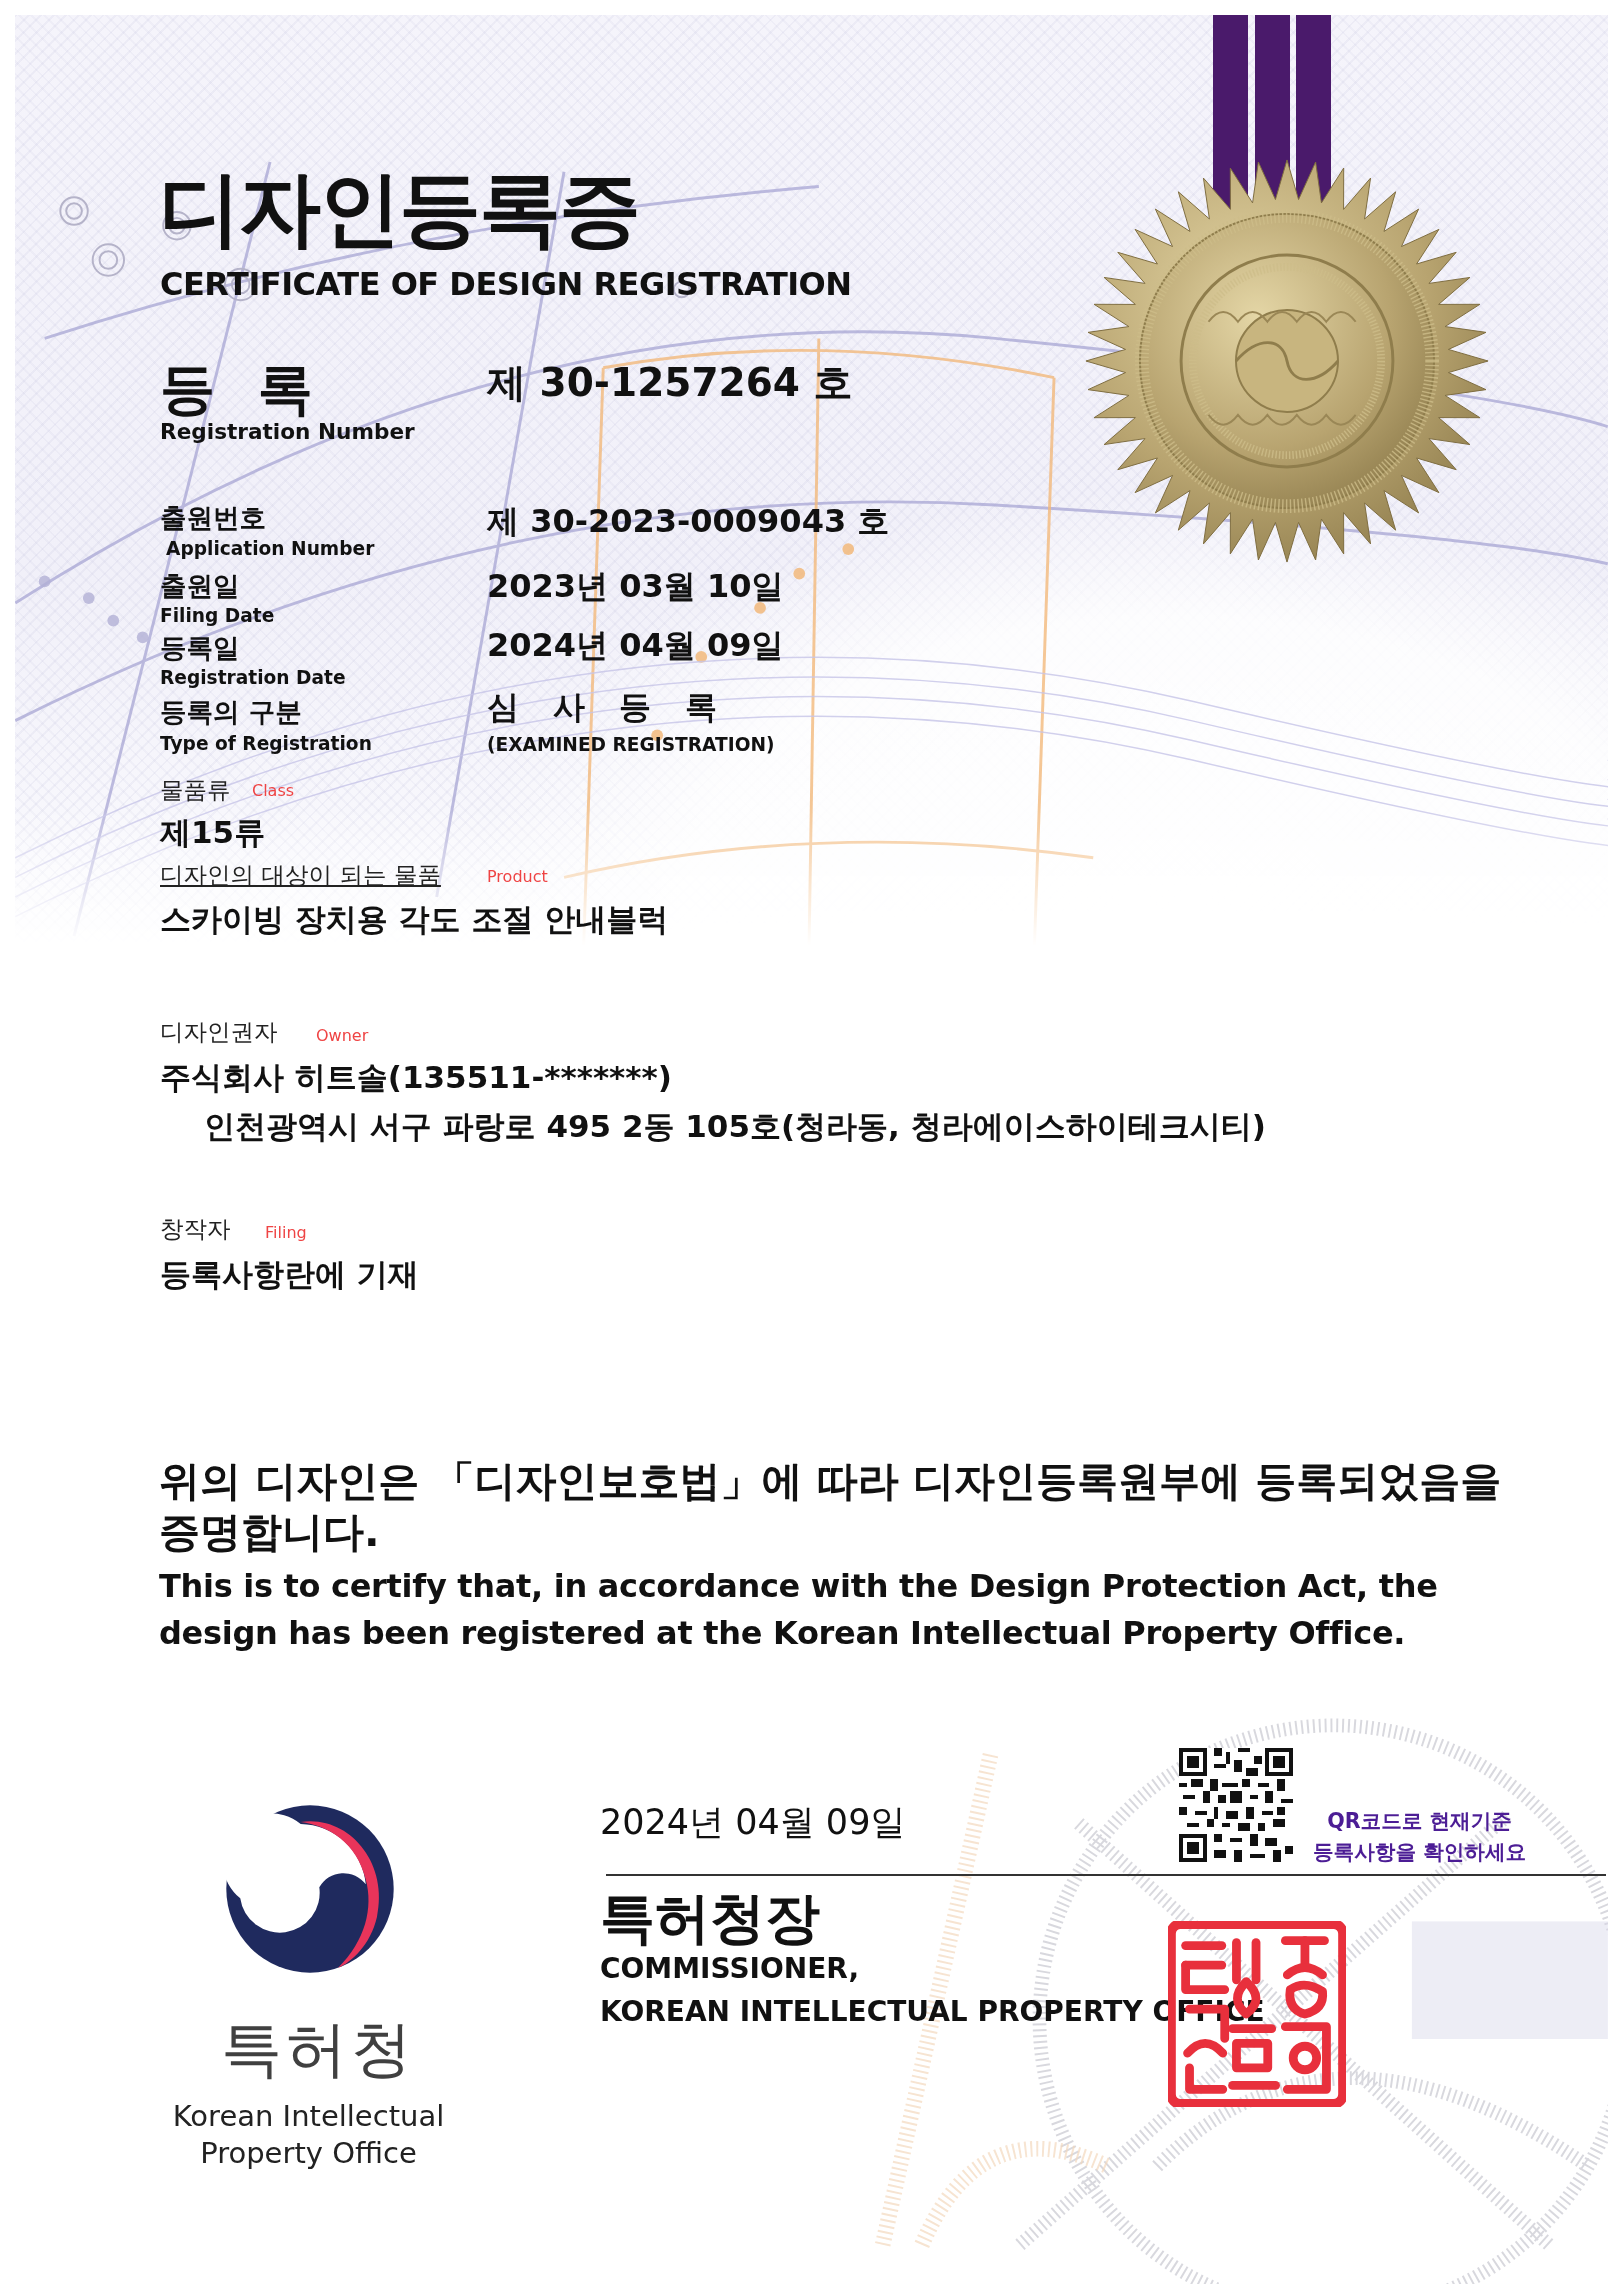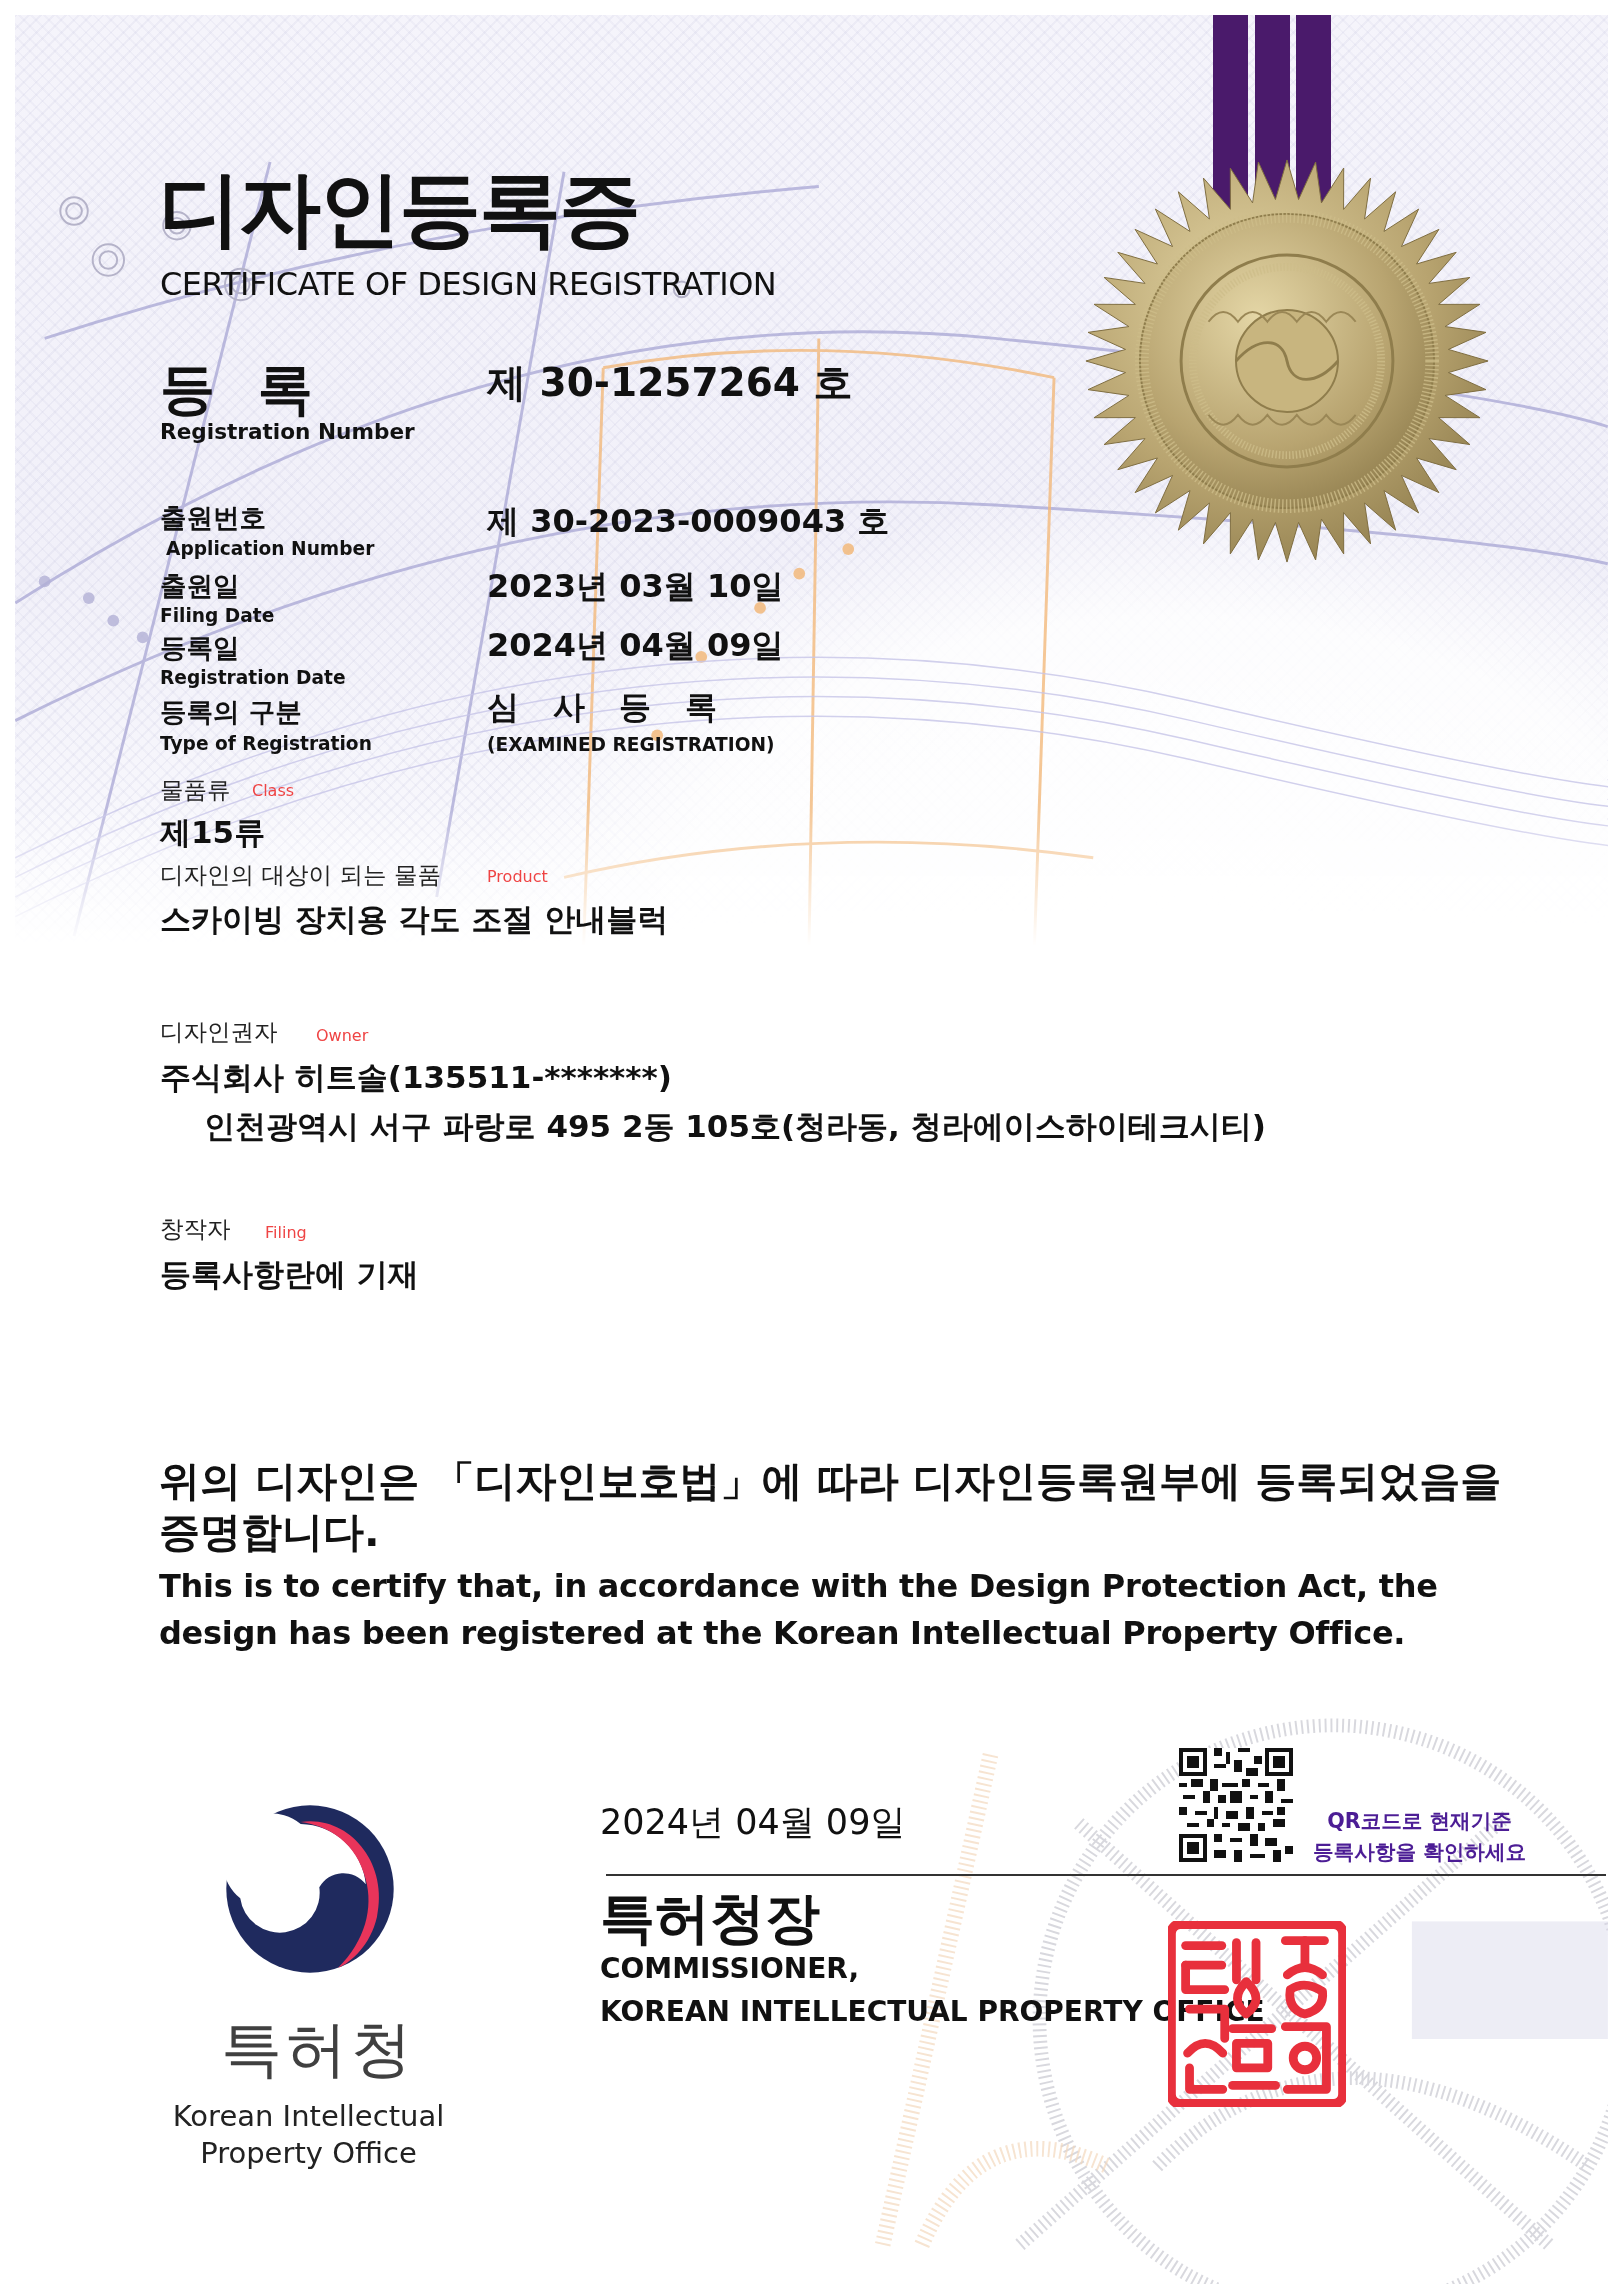--- a/index.html
+++ b/index.html
@@ -27,21 +27,21 @@
     position:absolute; left:863px; top:1696px; width:745px; height:588px;
     opacity:0.55;
   }
 
   
   .ribbon { position:absolute; top:14.7px; width:35px; height:235px; background:#4a1a6b; }
   .seal { position:absolute; left:1083px; top:157px; width:408px; height:408px; }
 
   
   .title-ko { left:159px; top:155px; font-size:82px; font-weight:bold; letter-spacing:-2px; }
-  .title-en { left:160px; top:265px; font-size:32px; font-weight:normal; letter-spacing:-0.5px; }
+  .title-en { left:160px; top:265px; font-size:32px; font-weight:bold; letter-spacing:-0.5px; }
 
   .lbl-ko { font-size:26.5px; font-weight:bold; }
   .lbl-en { font-size:18.6px; font-weight:bold; }
   .val    { font-size:32px; font-weight:bold; }
 
   .reg-lbl { left:160px; top:353px; font-size:55px; font-weight:bold; letter-spacing:11.8px; }
   .reg-lbl-en { left:160px; top:419px; font-size:21.6px; font-weight:bold; }
   .reg-val { left:487px; top:356px; font-size:39px; font-weight:bold; }
 
   .sub-lbl { font-size:23.5px; font-weight:normal; color:#222; }
@@ -180,21 +180,21 @@
 
 <div class="abs lbl-ko" style="left:160px; top:694px;">등록의 구분</div>
 <div class="abs lbl-en" style="left:160px; top:733px;">Type of Registration</div>
 <div class="abs val" style="left:487px; top:686px; white-space:pre; letter-spacing:3.9px;">심  사  등  록</div>
 <div class="abs lbl-en" style="left:487px; top:734px; font-size:18.6px;">(EXAMINED REGISTRATION)</div>
 
 <div class="abs sub-lbl" style="left:160px; top:774px;">물품류</div>
 <div class="abs sub-en" style="left:252px; top:781px;">Class</div>
 <div class="abs big" style="left:160px; top:812px;">제15류</div>
 
-<div class="abs sub-lbl" style="left:160px; top:859px;">디자인의 대상이 되는 물품</div>
+<div class="abs sub-lbl" style="left:160px; top:859px;text-decoration:underline;">디자인의 대상이 되는 물품</div>
 <div class="abs sub-en" style="left:487px; top:867px;">Product</div>
 <div class="abs big" style="left:160px; top:899px;">스카이빙 장치용 각도 조절 안내블럭</div>
 
 <div class="abs sub-lbl" style="left:160px; top:1016px;">디자인권자</div>
 <div class="abs sub-en" style="left:316px; top:1026px;">Owner</div>
 <div class="abs big" style="left:160px; top:1057px;">주식회사 히트솔(135511-*******)</div>
 <div class="abs big" style="left:160px; top:1106px;margin-left:44px;">인천광역시 서구 파랑로 495 2동 105호(청라동, 청라에이스하이테크시티)</div>
 
 <div class="abs sub-lbl" style="left:160px; top:1213px;">창작자</div>
 <div class="abs sub-en" style="left:265px; top:1223px;">Filing</div>

